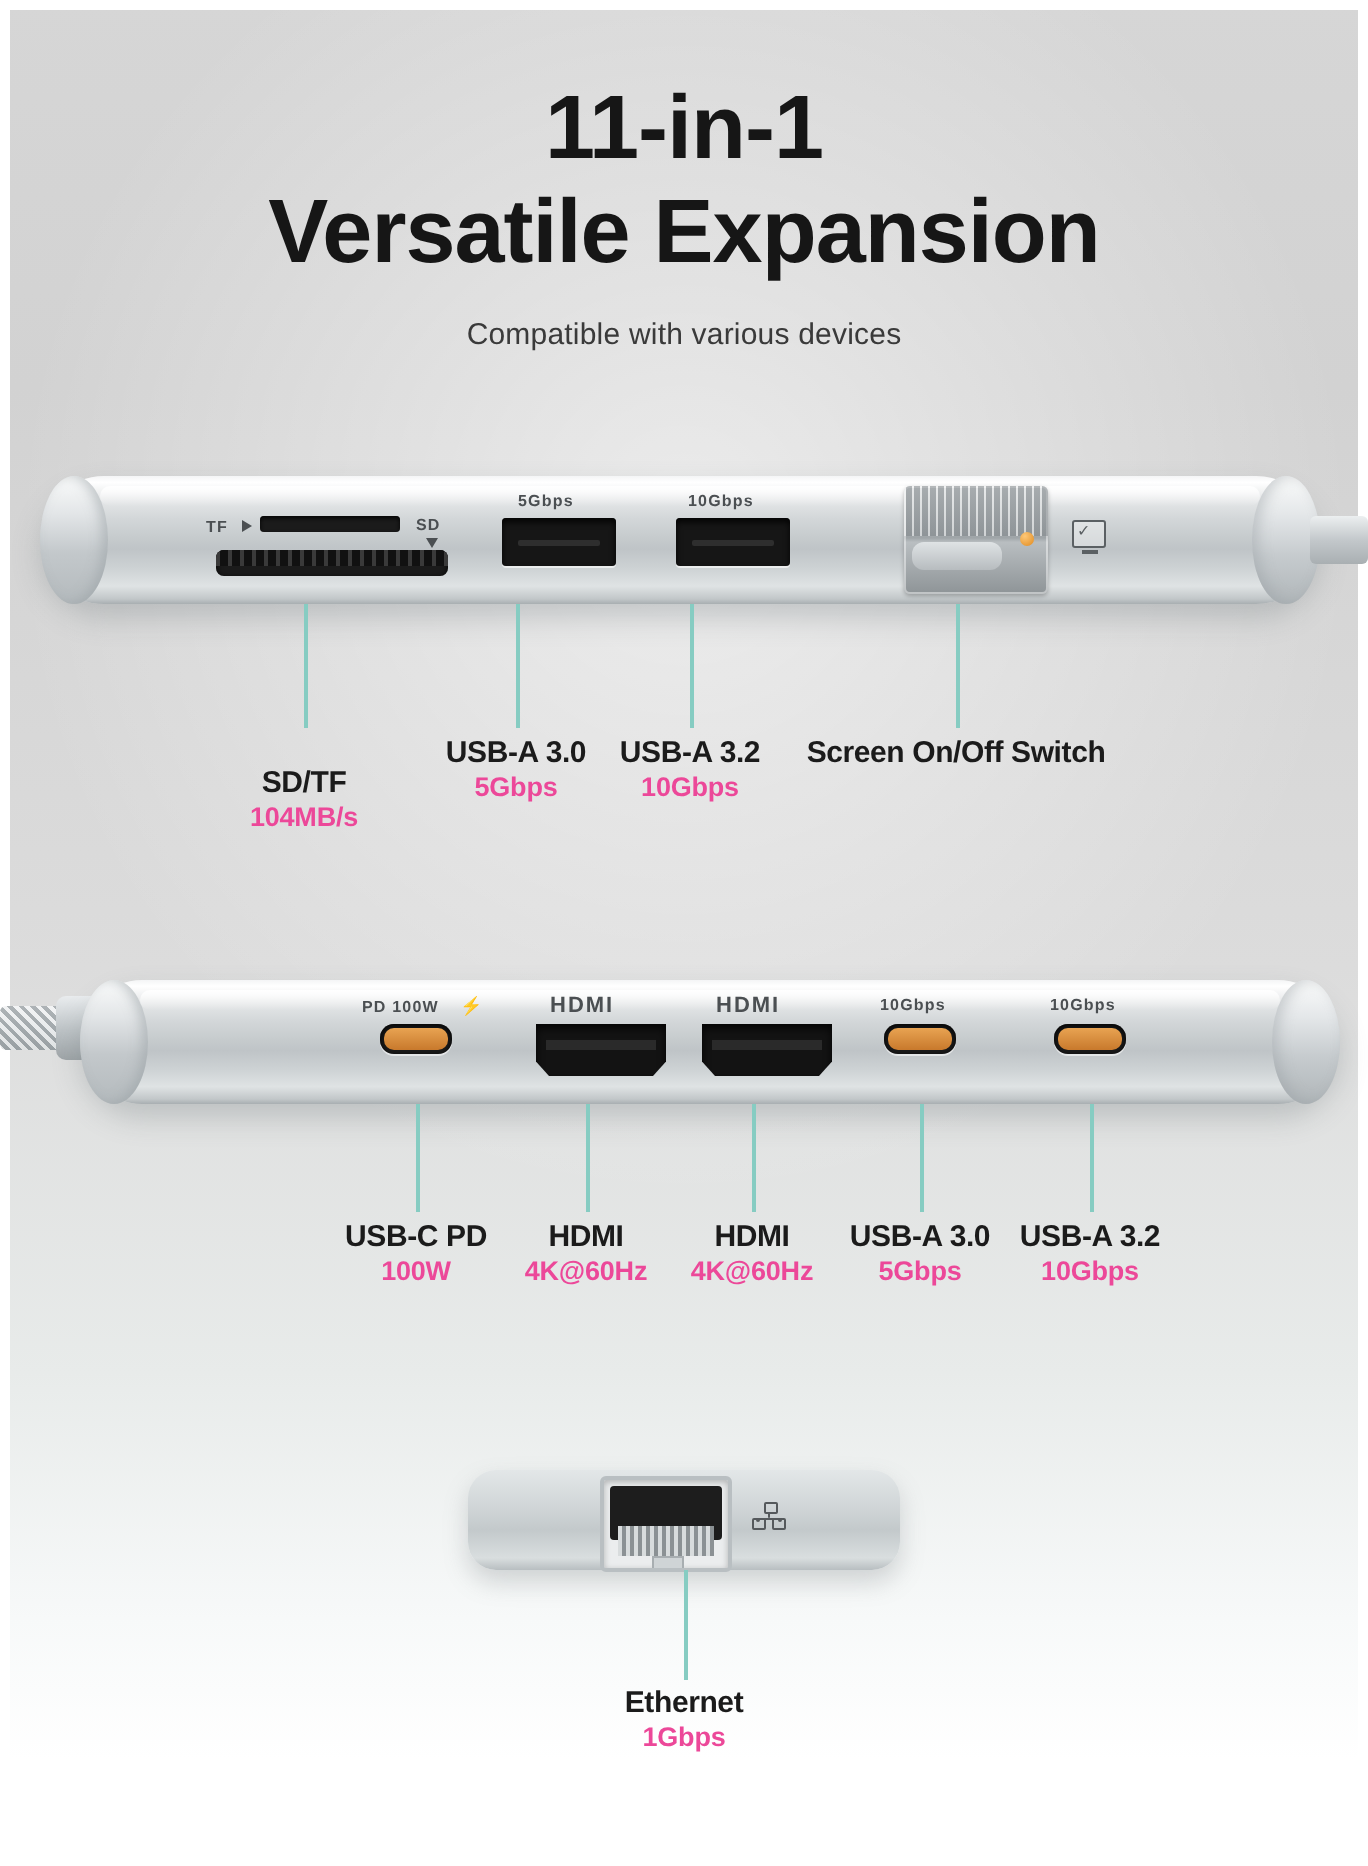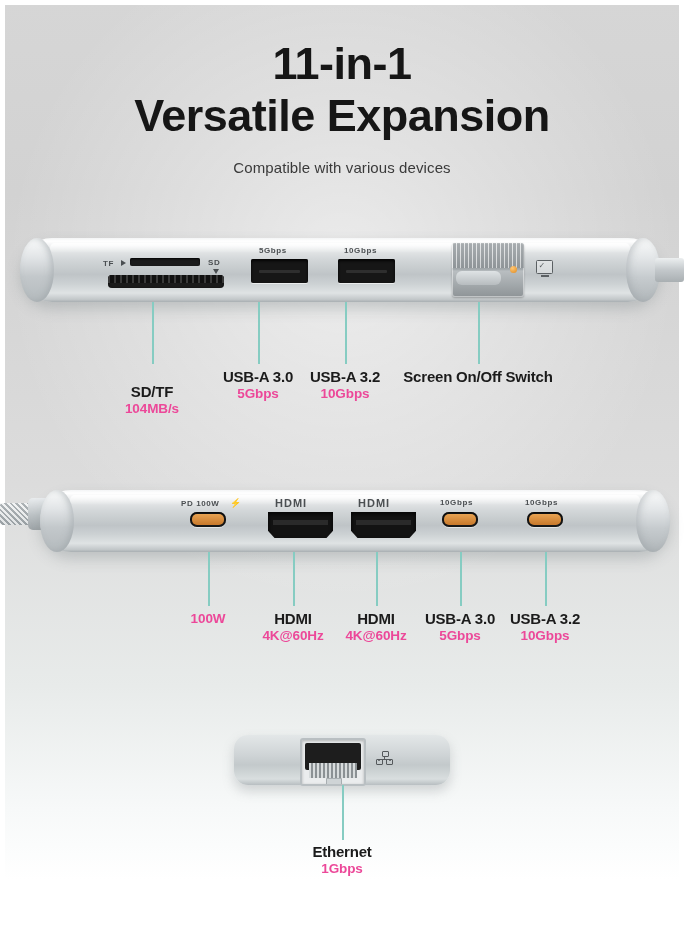--- a/index.html
+++ b/index.html
@@ -318,20 +318,21 @@
       </div>
   </div>
 
   <div class="lead" style="left:208px;top:552px;height:54px;"></div>
   <div class="lead" style="left:293px;top:552px;height:54px;"></div>
   <div class="lead" style="left:376px;top:552px;height:54px;"></div>
   <div class="lead" style="left:460px;top:552px;height:54px;"></div>
   <div class="lead" style="left:545px;top:552px;height:54px;"></div>
 
   <div class="callout" style="left:108px;top:610px;width:200px;">
+    <div class="nm">USB-C PD</div>
     <div class="sp">100W</div>
   </div>
   <div class="callout" style="left:193px;top:610px;width:200px;">
     <div class="nm">HDMI</div>
     <div class="sp">4K@60Hz</div>
   </div>
   <div class="callout" style="left:276px;top:610px;width:200px;">
     <div class="nm">HDMI</div>
     <div class="sp">4K@60Hz</div>
   </div>

